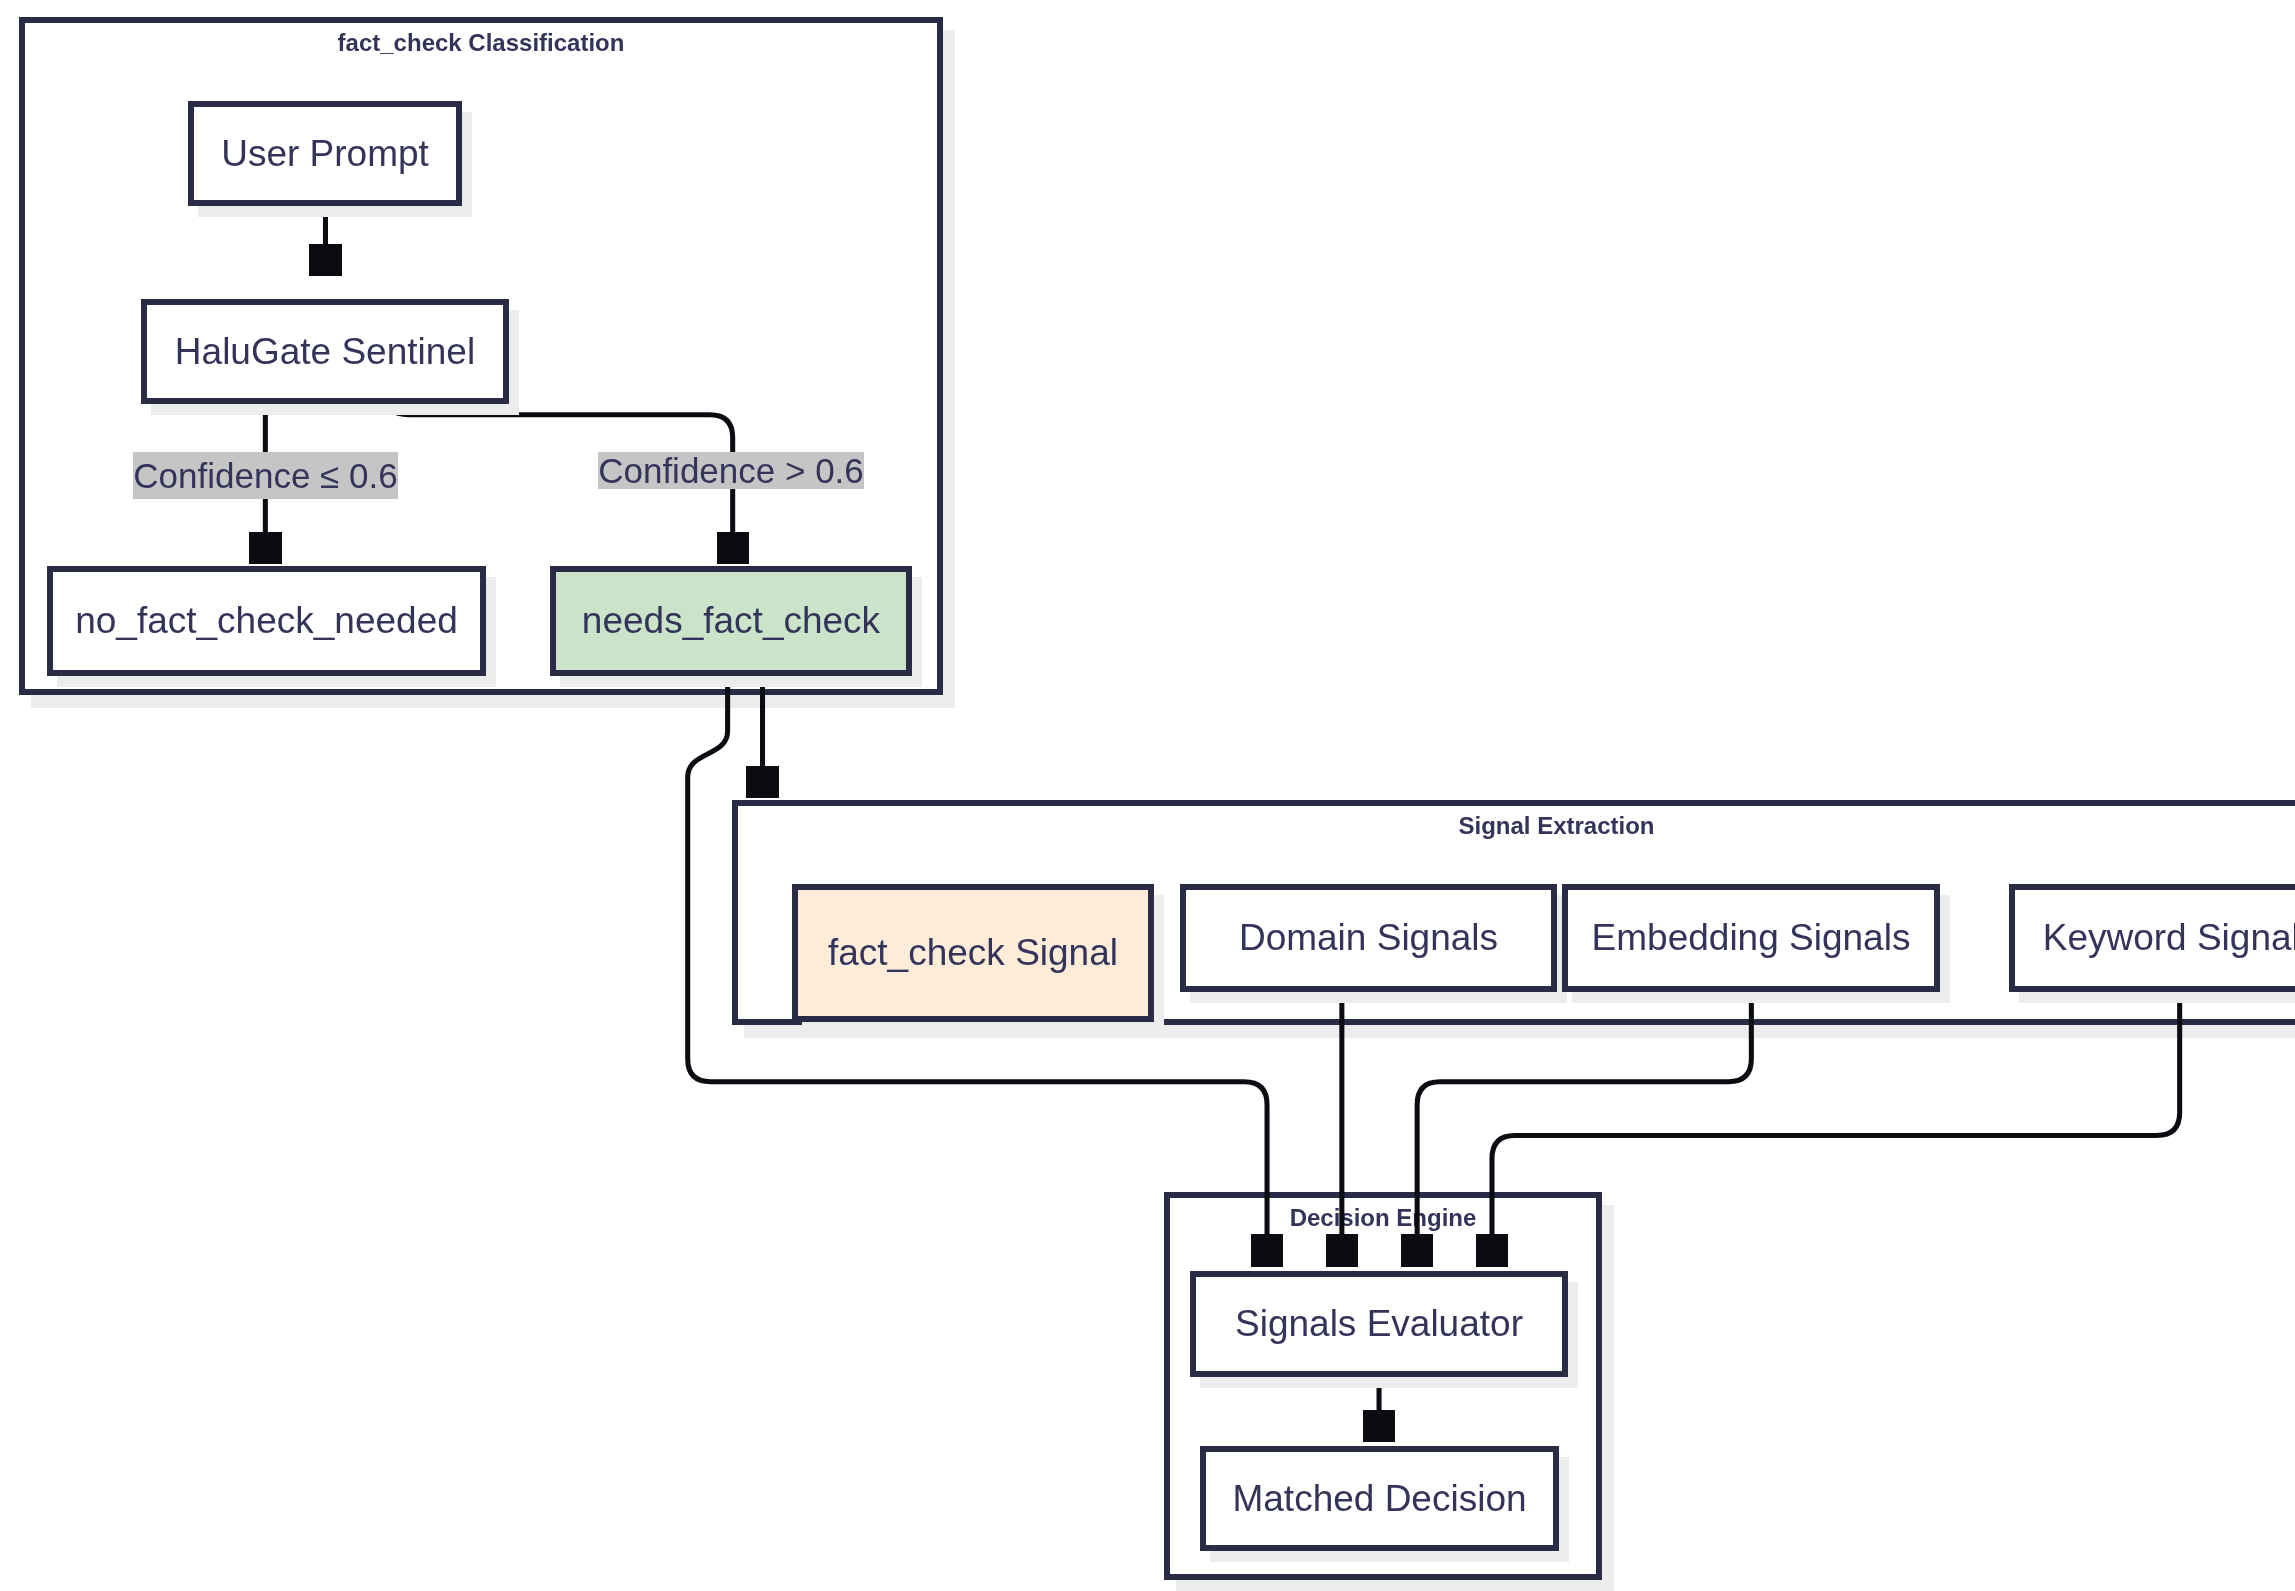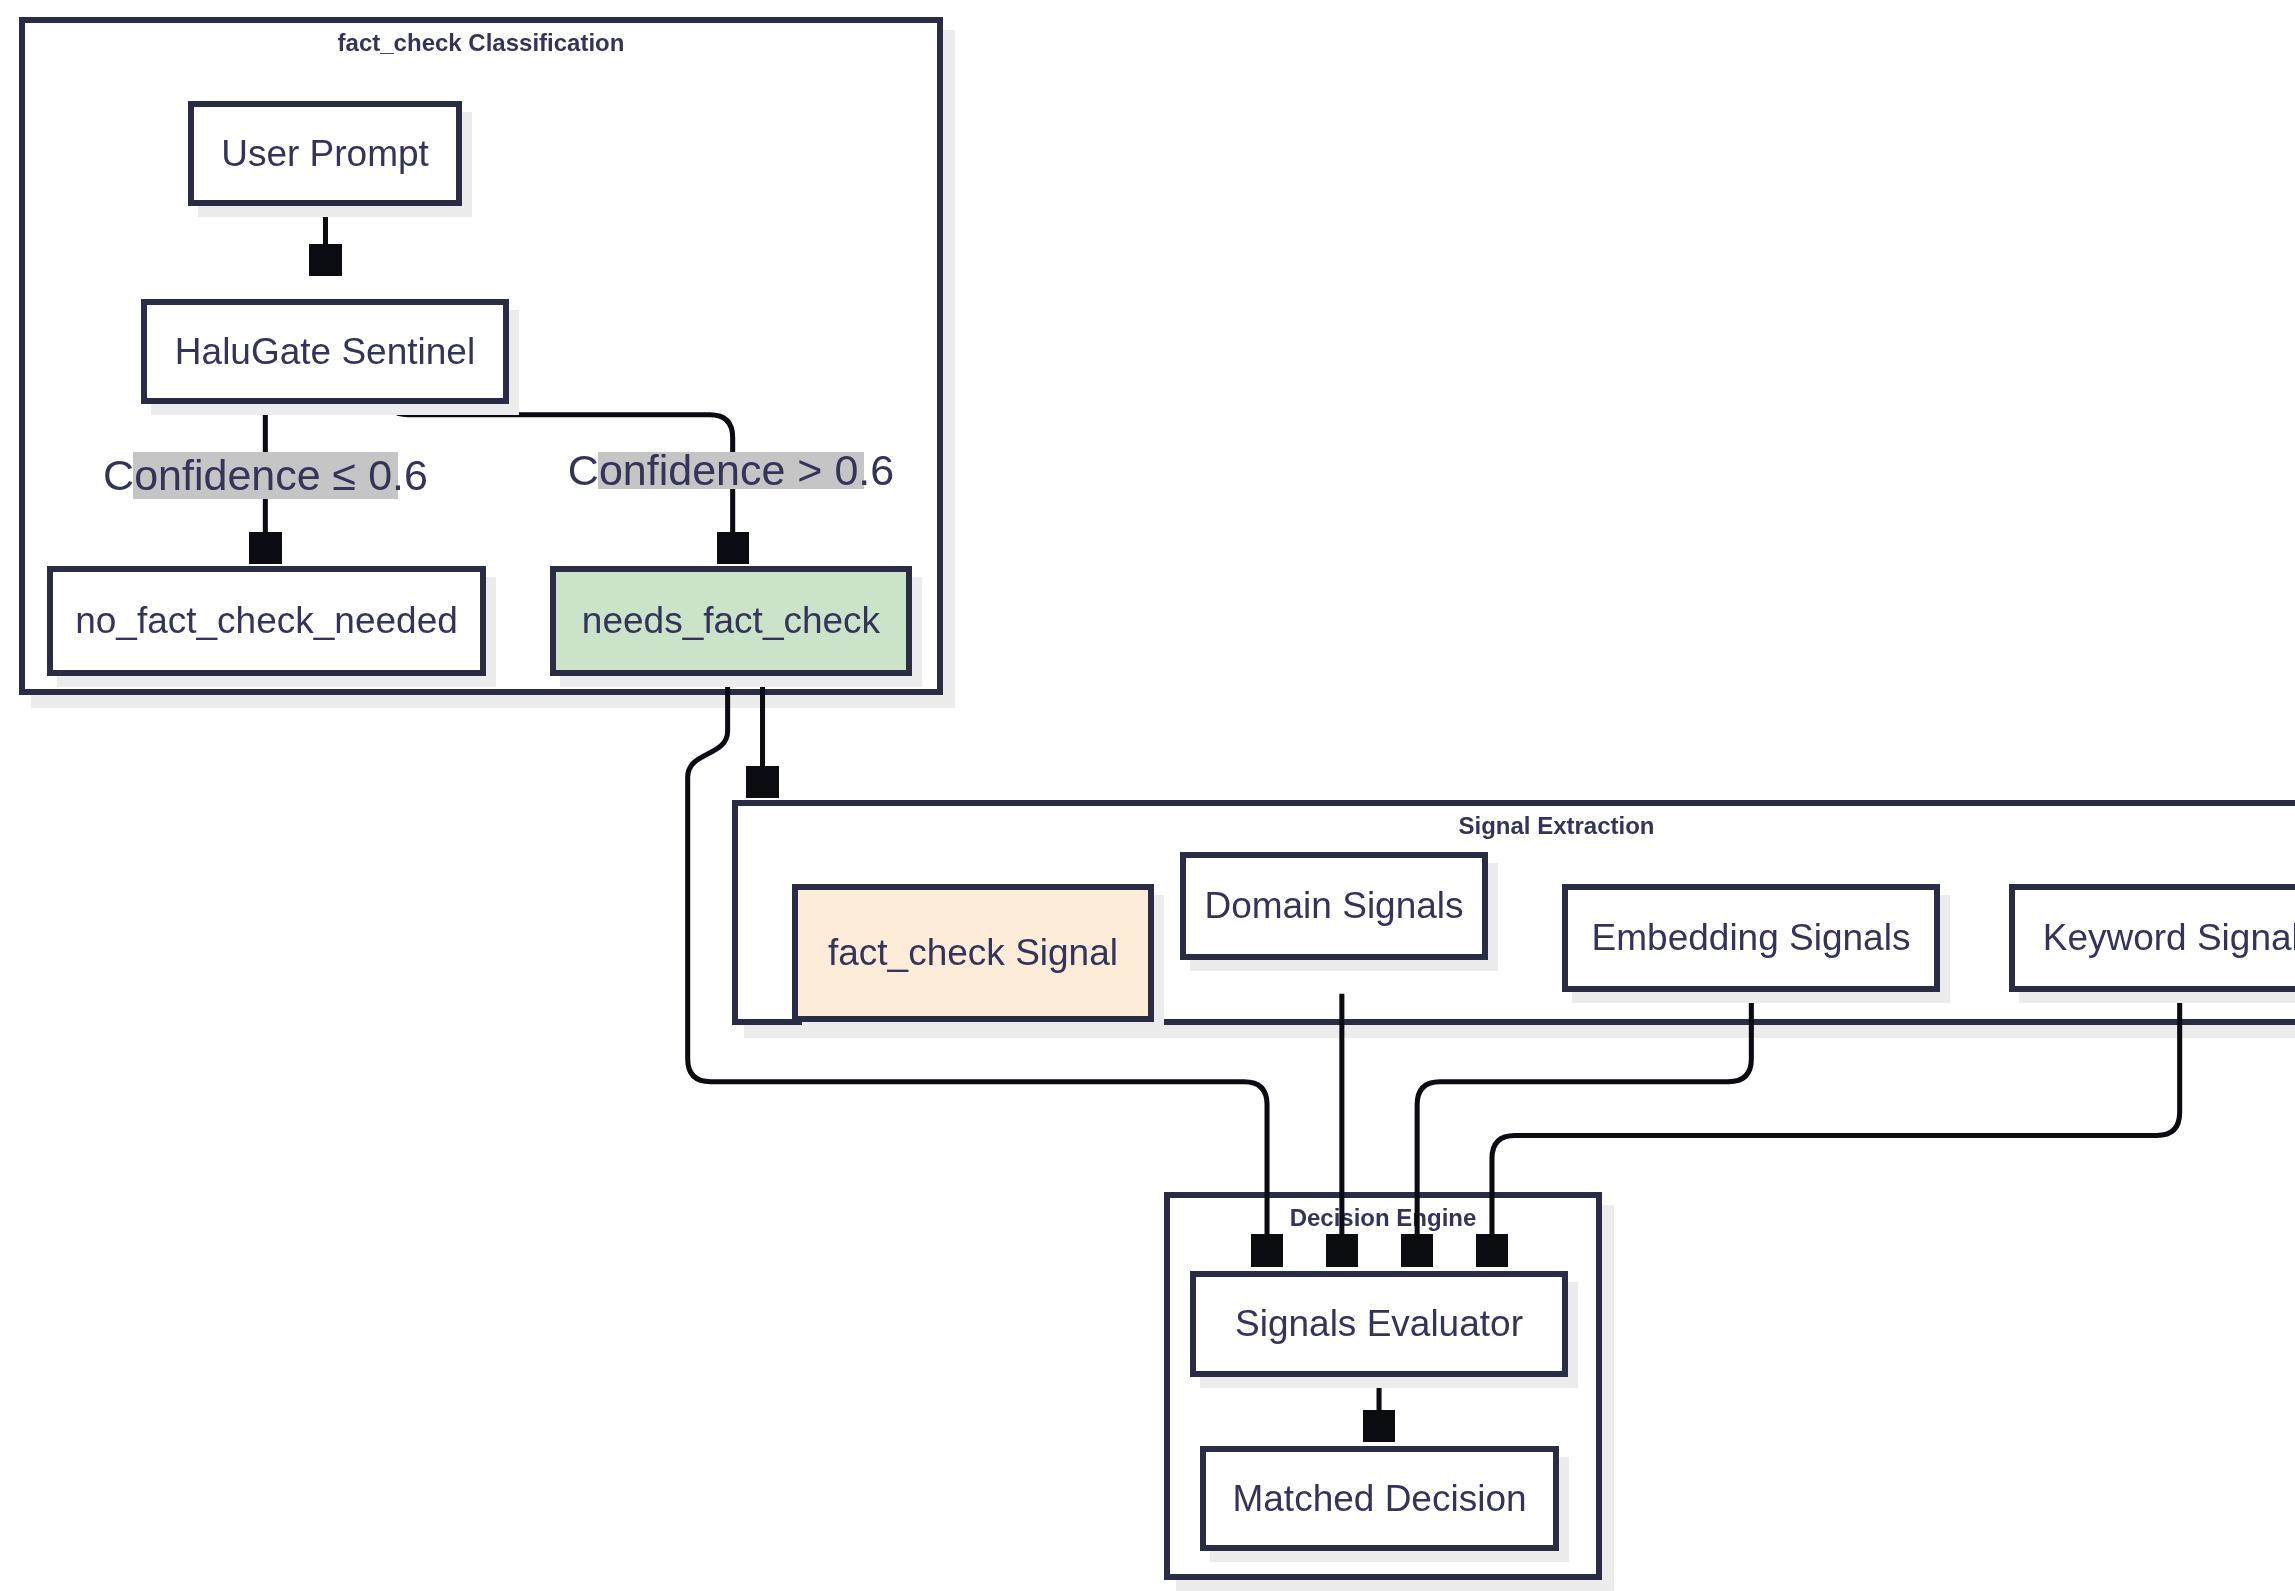--- a/index.html
+++ b/index.html
@@ -54,21 +54,21 @@
     color:var(--text);
     white-space:nowrap;
     z-index:3;
   }
   .node.green { background:var(--green-fill); }
   .node.peach { background:var(--peach-fill); }
   .edge-label {
     position:absolute;
     background:var(--label-bg);
     display:flex; align-items:center; justify-content:center;
-    font-size:43px; font-weight:500;
+    font-size:35px; font-weight:500;
     color:var(--text);
     white-space:nowrap;
     z-index:4;
   }
 </style>
 </head>
 <body>
 
 <div class="canvas">
 
@@ -114,21 +114,21 @@
   </div>
 
   <div class="node green" style="left:550px; top:566px; width:362px; height:110px;">
     <span>needs_fact_check</span>
   </div>
 
   <div class="node peach" style="left:792px; top:884px; width:362px; height:138px;">
     <span>fact_check Signal</span>
   </div>
 
-  <div class="node" style="left:1180px; top:852px; width:308px; height:108px;">
+  <div class="node" style="left:1180px; top:884px; width:377px; height:108px;">
     <span>Domain Signals</span>
   </div>
 
   <div class="node" style="left:1562px; top:884px; width:378px; height:108px;">
     <span>Embedding Signals</span>
   </div>
 
   <div class="node" style="left:2009px; top:884px; width:343px; height:108px;">
     <span>Keyword Signals</span>
   </div>

